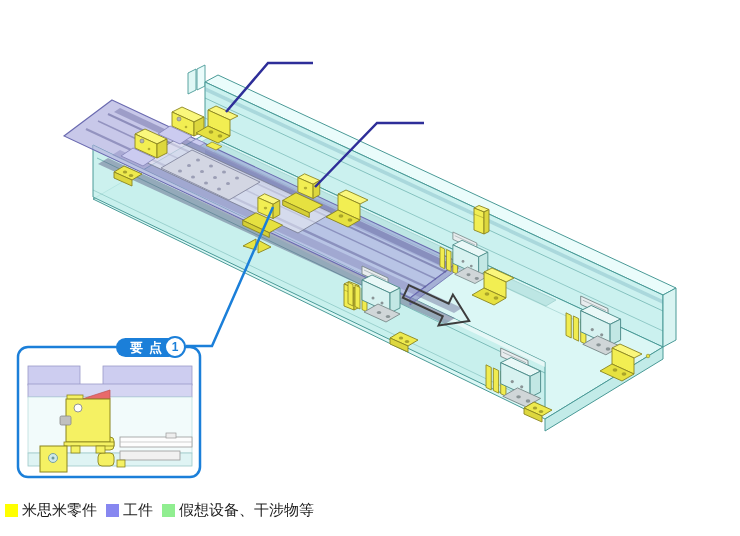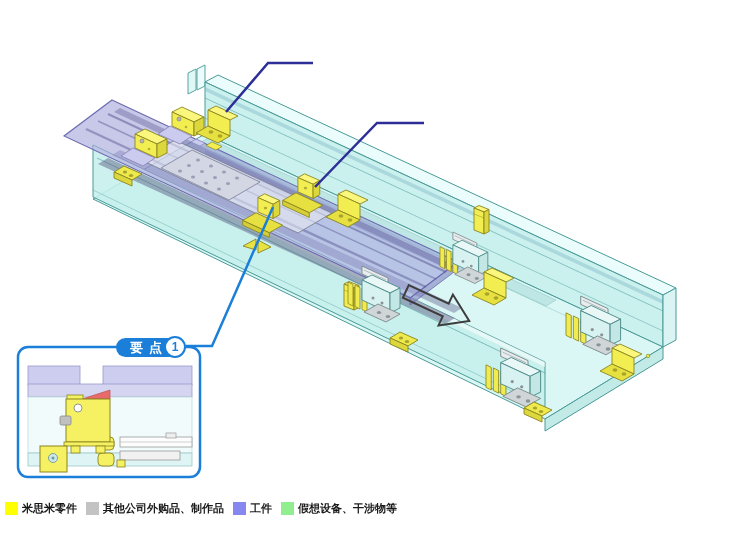--- a/index.html
+++ b/index.html
@@ -12,21 +12,21 @@
            align-items:flex-end;justify-content:center;letter-spacing:6px;padding-left:4px;
            box-sizing:border-box;z-index:5;}
   .kp-num{position:absolute;left:164px;top:336px;width:22px;height:22px;border-radius:50%;
           background:#fff;border:2.5px solid #1b7fd9;color:#1b7fd9;font-size:12px;
           font-weight:bold;display:flex;align-items:center;justify-content:center;
           box-sizing:border-box;z-index:6;}
   
   .legend{position:absolute;left:5px;top:501px;display:flex;align-items:center;z-index:4;}
   .legend-item{display:flex;align-items:center;margin-right:9px;}
   .legend-swatch{width:13px;height:13px;margin-right:4px;flex:0 0 auto;}
-  .legend-label{font-size:11px;font-weight:bold;color:#1a1a1a;white-space:nowrap;text-align:right;}
+  .legend-label{font-size:15px;font-weight:normal;color:#1a1a1a;white-space:nowrap;text-align:right;}
 </style>
 </head>
 <body>
 
 <div id="stage">
 
 <svg id="scene" width="740" height="536" viewBox="0 0 740 536">
   <defs>
 
     <g id="lbracket" stroke="#8a841f" stroke-width="0.9">
@@ -226,24 +226,20 @@
 <div class="kp-num">
   <span>1</span>
 </div>
 
 <div class="legend">
   <div class="legend-item">
     <span class="legend-swatch" style="background: rgb(255, 255, 0);"></span>
     <span class="legend-label">米思米零件</span>
   </div>
   <div class="legend-item">
-    <span class="legend-swatch" style="background: rgb(195, 195, 195);"></span>
-    <span class="legend-label">其他公司外购品、制作品</span>
-  </div>
-  <div class="legend-item">
     <span class="legend-swatch" style="background: rgb(135, 135, 240);"></span>
     <span class="legend-label">工件</span>
   </div>
   <div class="legend-item">
     <span class="legend-swatch" style="background: rgb(144, 238, 144);"></span>
     <span class="legend-label">假想设备、干涉物等</span>
   </div>
 </div>
 
 </div>

